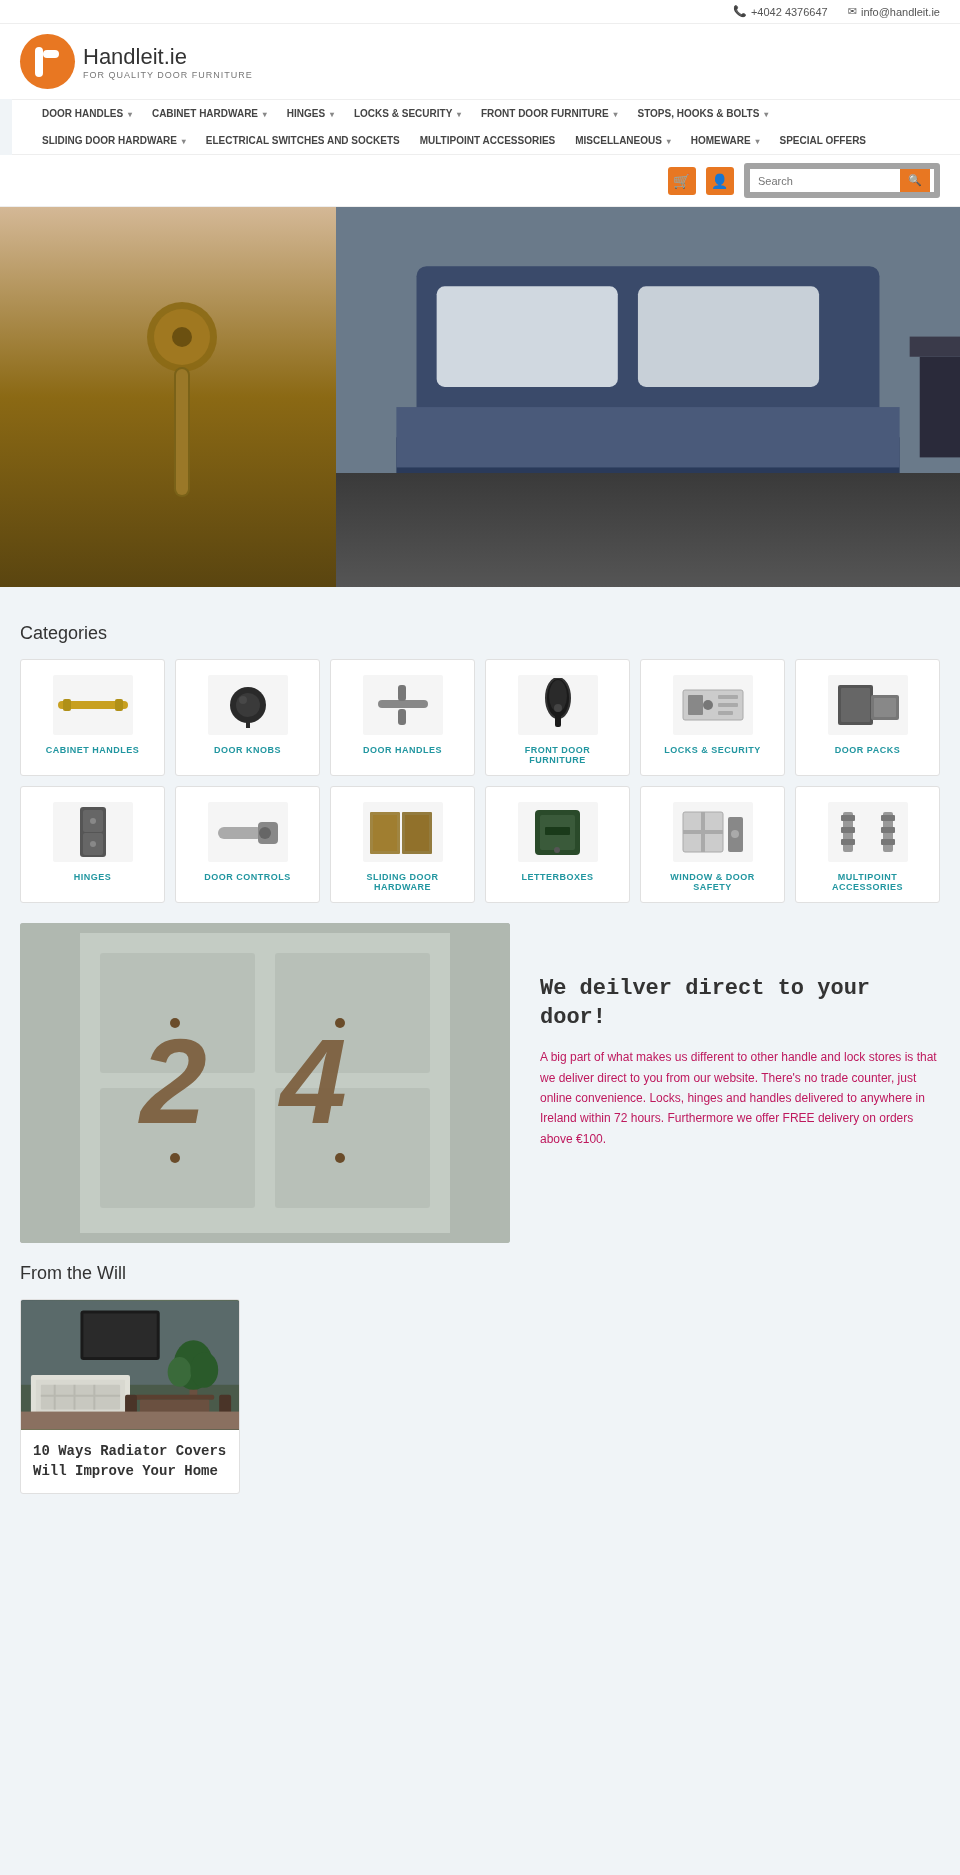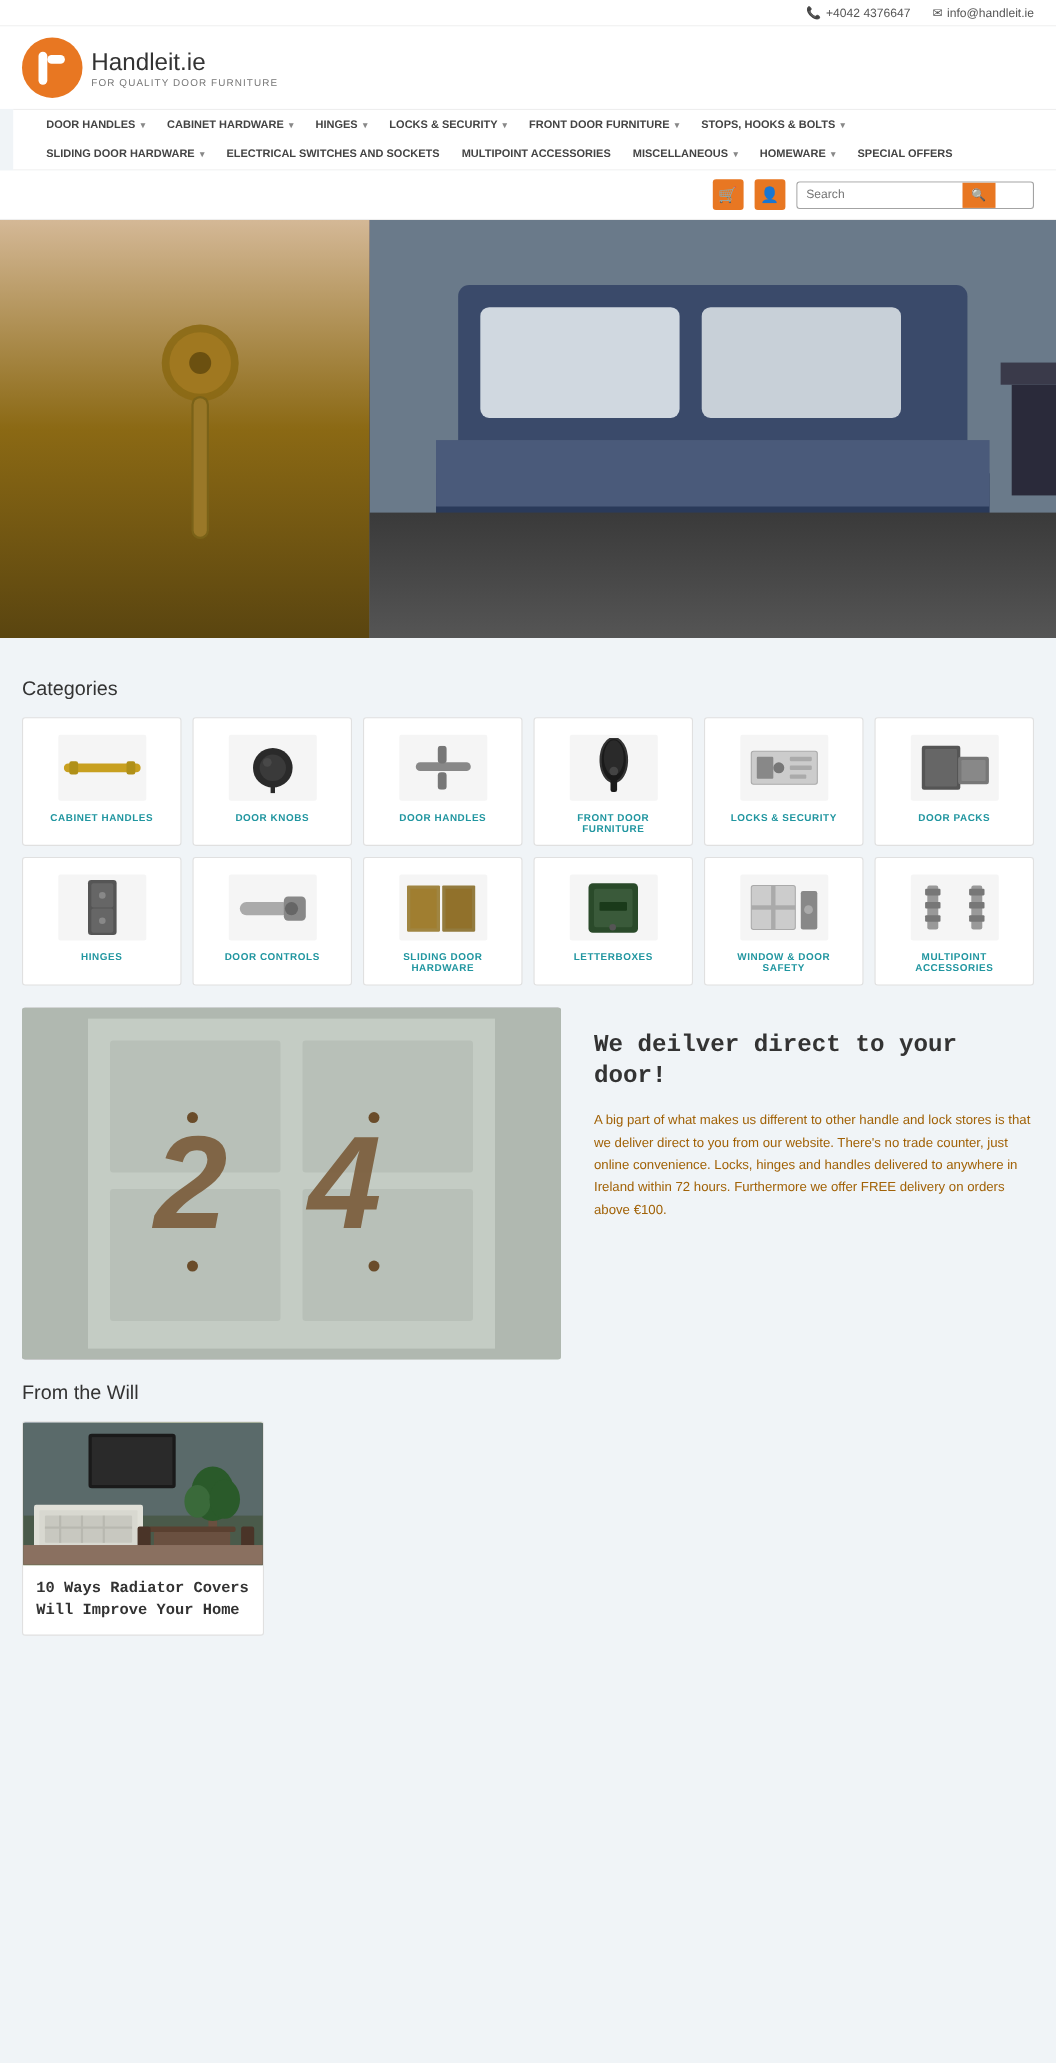--- a/index.html
+++ b/index.html
@@ -76,24 +76,24 @@
     }
     .icon-btn {
       width: 28px; height: 28px;
       background: #e87722;
       border-radius: 3px;
       display: flex; align-items: center; justify-content: center;
       color: white; font-size: 14px; cursor: pointer;
     }
     .search-box {
       display: flex; align-items: center;
-      border: 1px solid #a3a3a3;
+      border: 6px solid #a3a3a3;
       border-radius: 3px;
       overflow: hidden;
-      width: 216px;
+      width: 196px;
     }
     .search-box input {
       border: none; outline: none;
       padding: 5px 8px;
       font-size: 11px;
       width: 150px;
       background: #fff;
     }
     .search-box .search-btn {
       background: #e87722;
@@ -195,24 +195,25 @@
       flex: 1;
       padding: 20px 0;
     }
     .delivery-title {
       font-size: 22px;
       font-weight: bold;
       color: #333;
       margin-bottom: 15px;
       line-height: 1.3;
       font-family: 'Courier New', monospace;
+      margin-top: 32px;
     }
     .delivery-desc {
       font-size: 12px;
-      color: #a16207;
+      color: #be185d;
       line-height: 1.7;
     }
 
     
     .blog-section { margin-top: 20px; }
     .blog-card {
       width: 220px;
       background: #fff;
       border: 1px solid #e0e0e0;
       border-radius: 3px;

